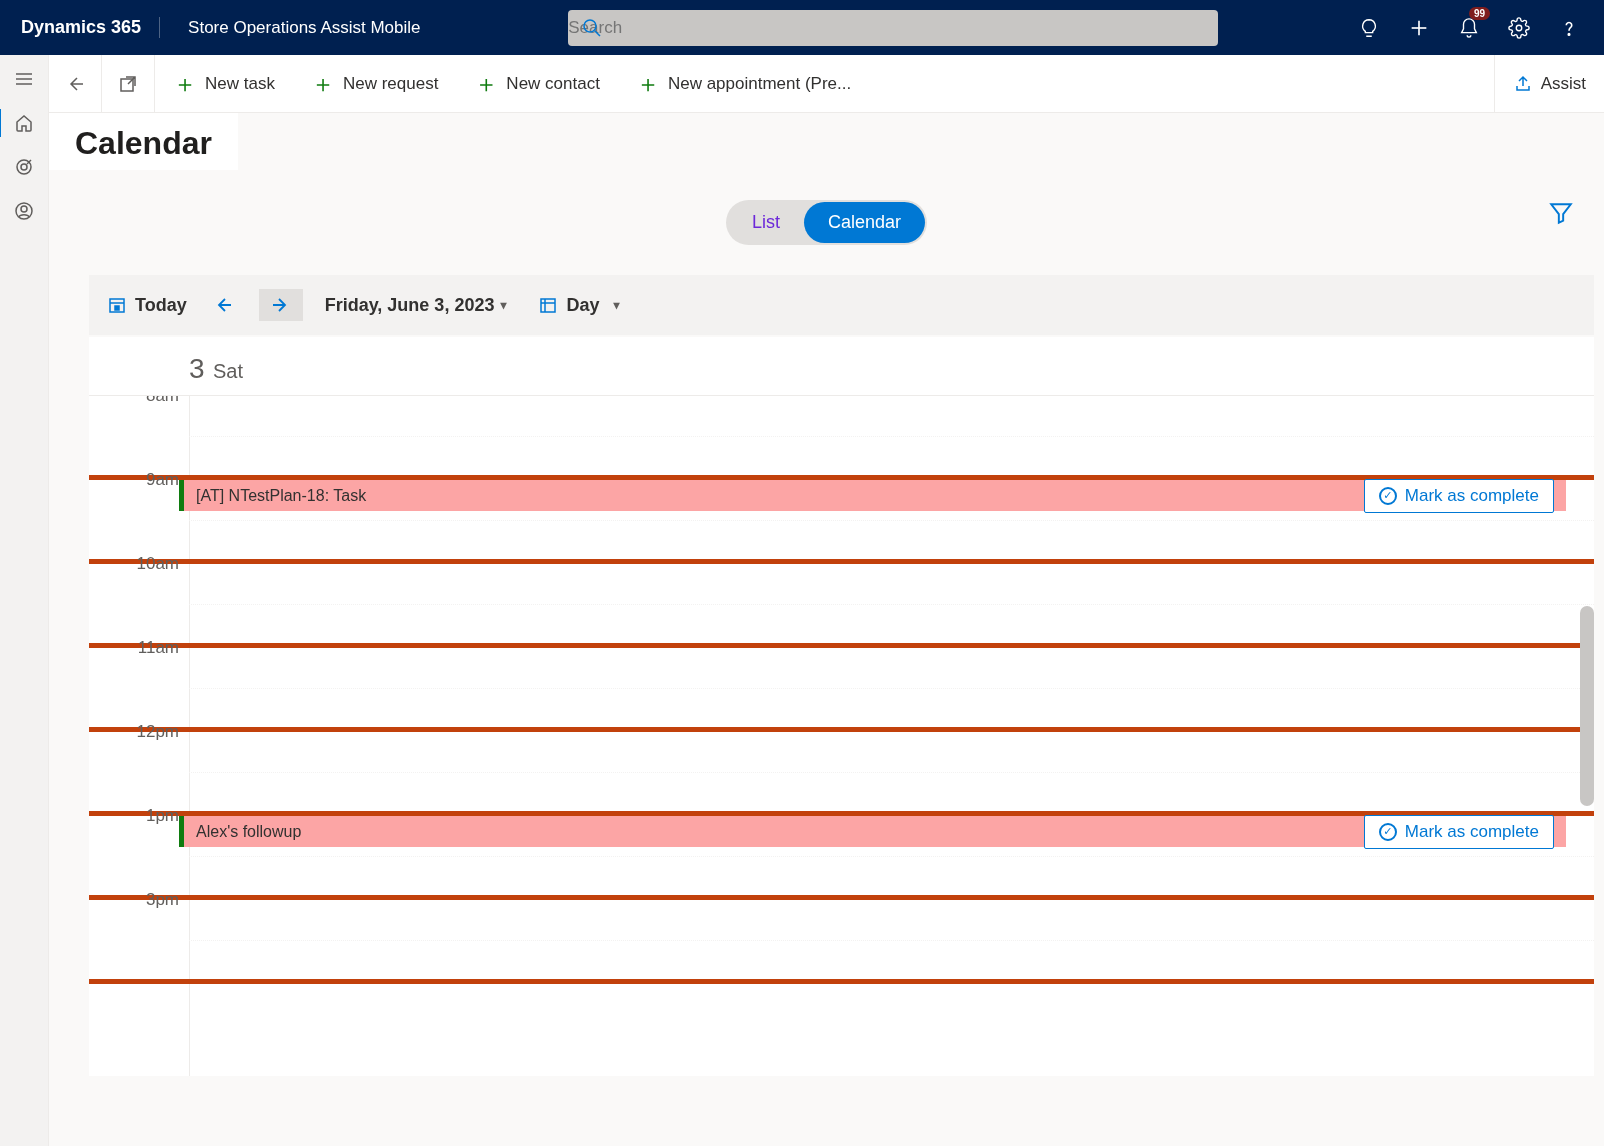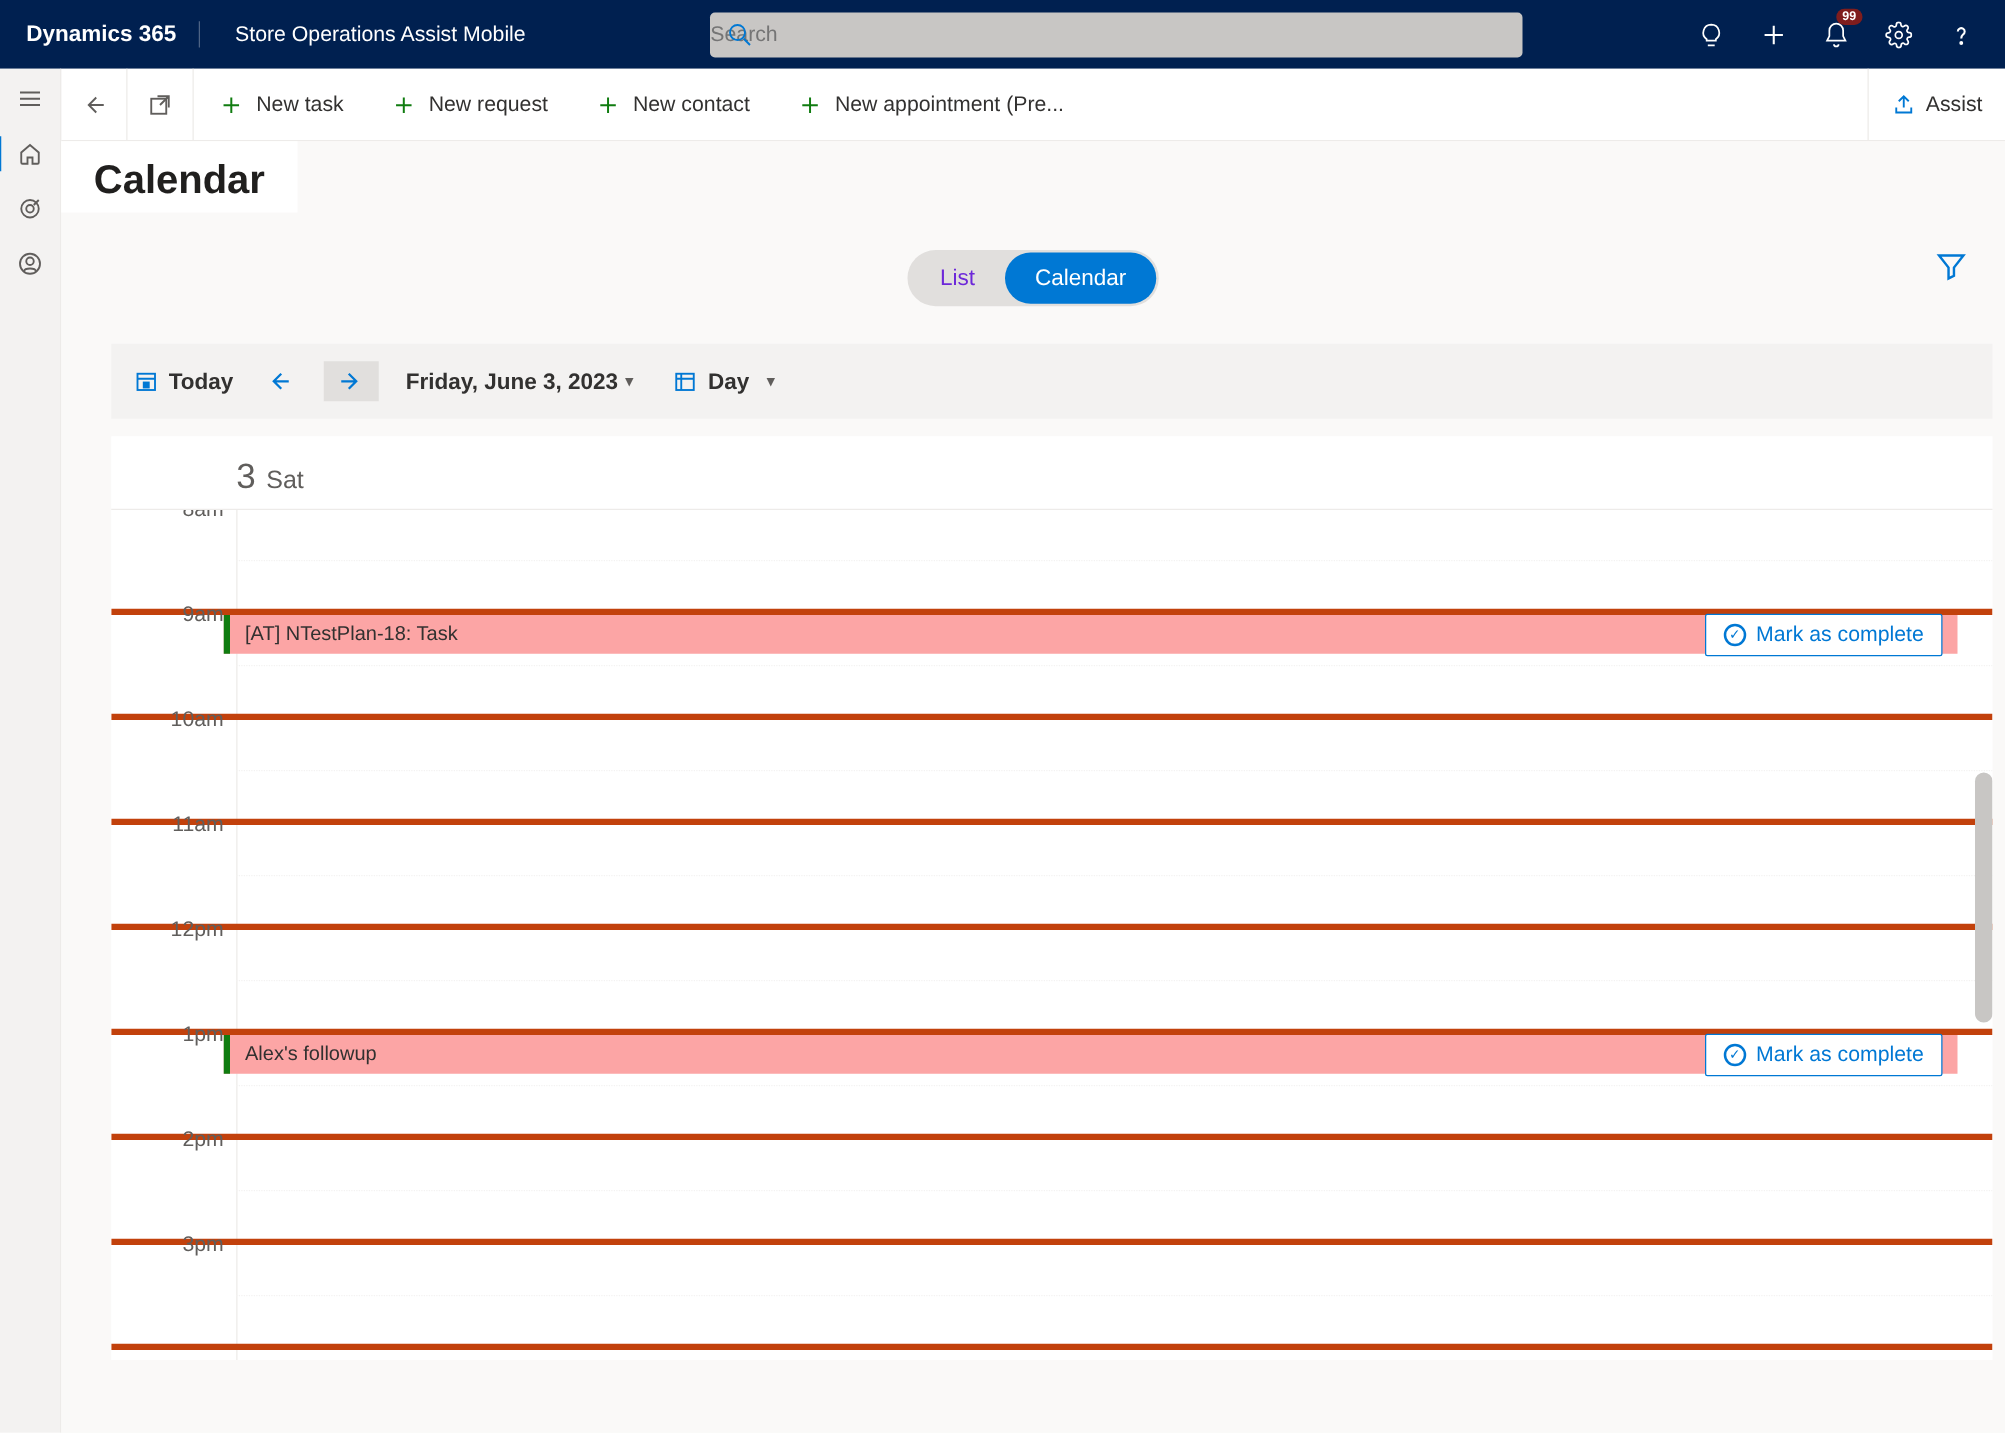--- a/index.html
+++ b/index.html
@@ -37,21 +37,21 @@
     .pill { padding: 10px 24px; border-radius: 22px; font-size: 18px; color: #6d28d9; cursor: pointer; }
     .pill.active { background: #0078d4; color: #fff; }
     .filter-ic { position: absolute; right: 30px; top: 30px; color: #0078d4; cursor: pointer; }
 
     .cal-toolbar { margin: 30px 10px 0 40px; height: 60px; background: #f3f2f1; display: flex; align-items: center; gap: 14px; padding: 0 18px; font-size: 18px; color: #323130; font-weight: bold; }
     .cal-tool-ic { color: #0078d4; cursor: pointer; display: flex; align-items: center; gap: 8px; }
     .nav-arrow { color: #0078d4; padding: 6px 12px; cursor: pointer; }
     .nav-arrow.sel { background: #e1dfdd; }
     .chev { color: #605e5c; font-size: 12px; margin-left: 6px; }
 
-    .cal-grid { position: relative; margin: 14px 10px 0 40px; background: #fff; }
+    .cal-grid { position: relative; margin: 2px 10px 0 40px; background: #fff; }
     .day-header { padding: 16px 0 10px 100px; border-bottom: 1px solid #edebe9; }
     .day-num { font-size: 28px; font-weight: 400; color: #605e5c; }
     .day-abbr { font-size: 20px; color: #605e5c; margin-left: 4px; }
 
     .time-grid { position: relative; height: 680px; overflow: hidden; }
     .hour-row { position: relative; height: 84px; border-bottom: 5px solid #c2410c; }
     .hour-row::after { content: ""; position: absolute; left: 100px; right: 0; top: 50%; border-bottom: 1px dotted #f3f2f1; }
     .hour-label { position: absolute; left: 20px; top: -10px; font-size: 17px; color: #605e5c; width: 70px; text-align: right; }
     .grid-left-line { position: absolute; left: 100px; top: 0; bottom: 0; width: 1px; background: #edebe9; }
 
@@ -243,23 +243,20 @@
           <span class="hour-label">10am</span>
         </div>
       <div class="hour-row">
           <span class="hour-label">11am</span>
         </div>
       <div class="hour-row">
           <span class="hour-label">12pm</span>
         </div>
       <div class="hour-row">
           <span class="hour-label">1pm</span>
-        </div>
-      <div class="hour-row">
-          <span class="hour-label">2pm</span>
         </div>
       <div class="hour-row">
           <span class="hour-label">3pm</span>
         </div>
 
       <div class="event" style="top:84px">
         <span>[AT] NTestPlan-18: Task</span>
         <button class="mark-btn">
           <span class="check-ic">✓</span>
           <span>Mark as complete</span>

